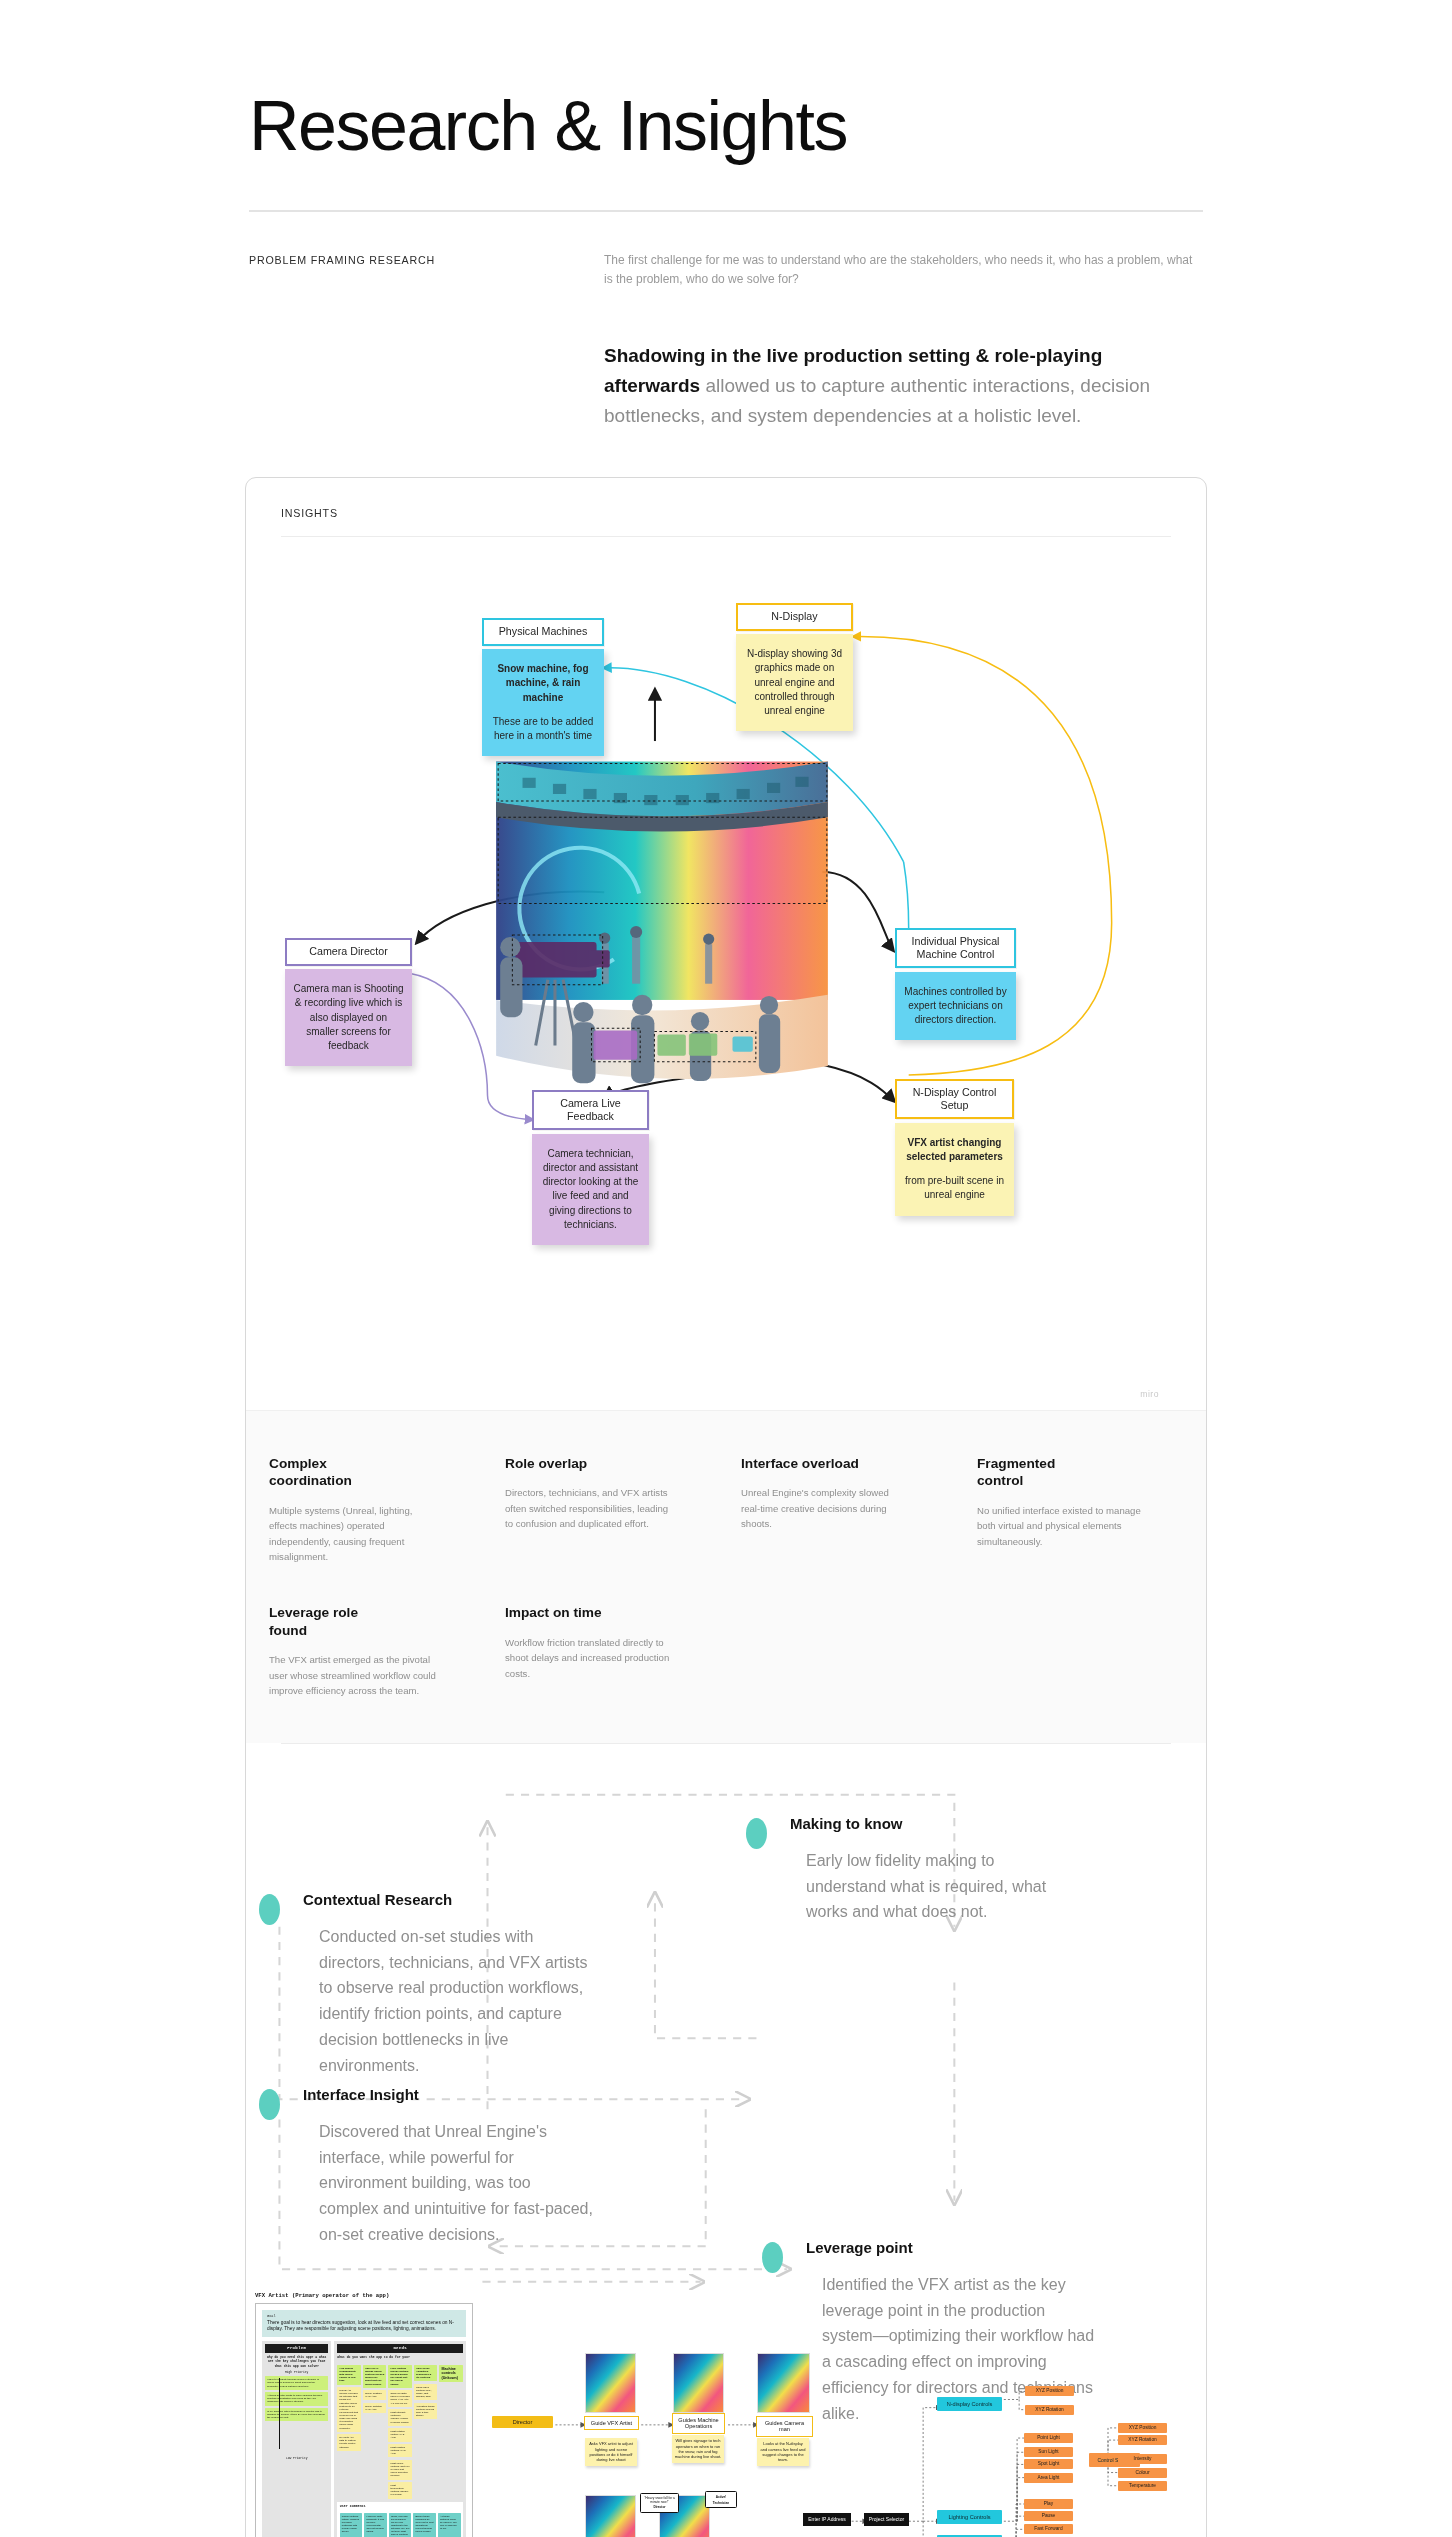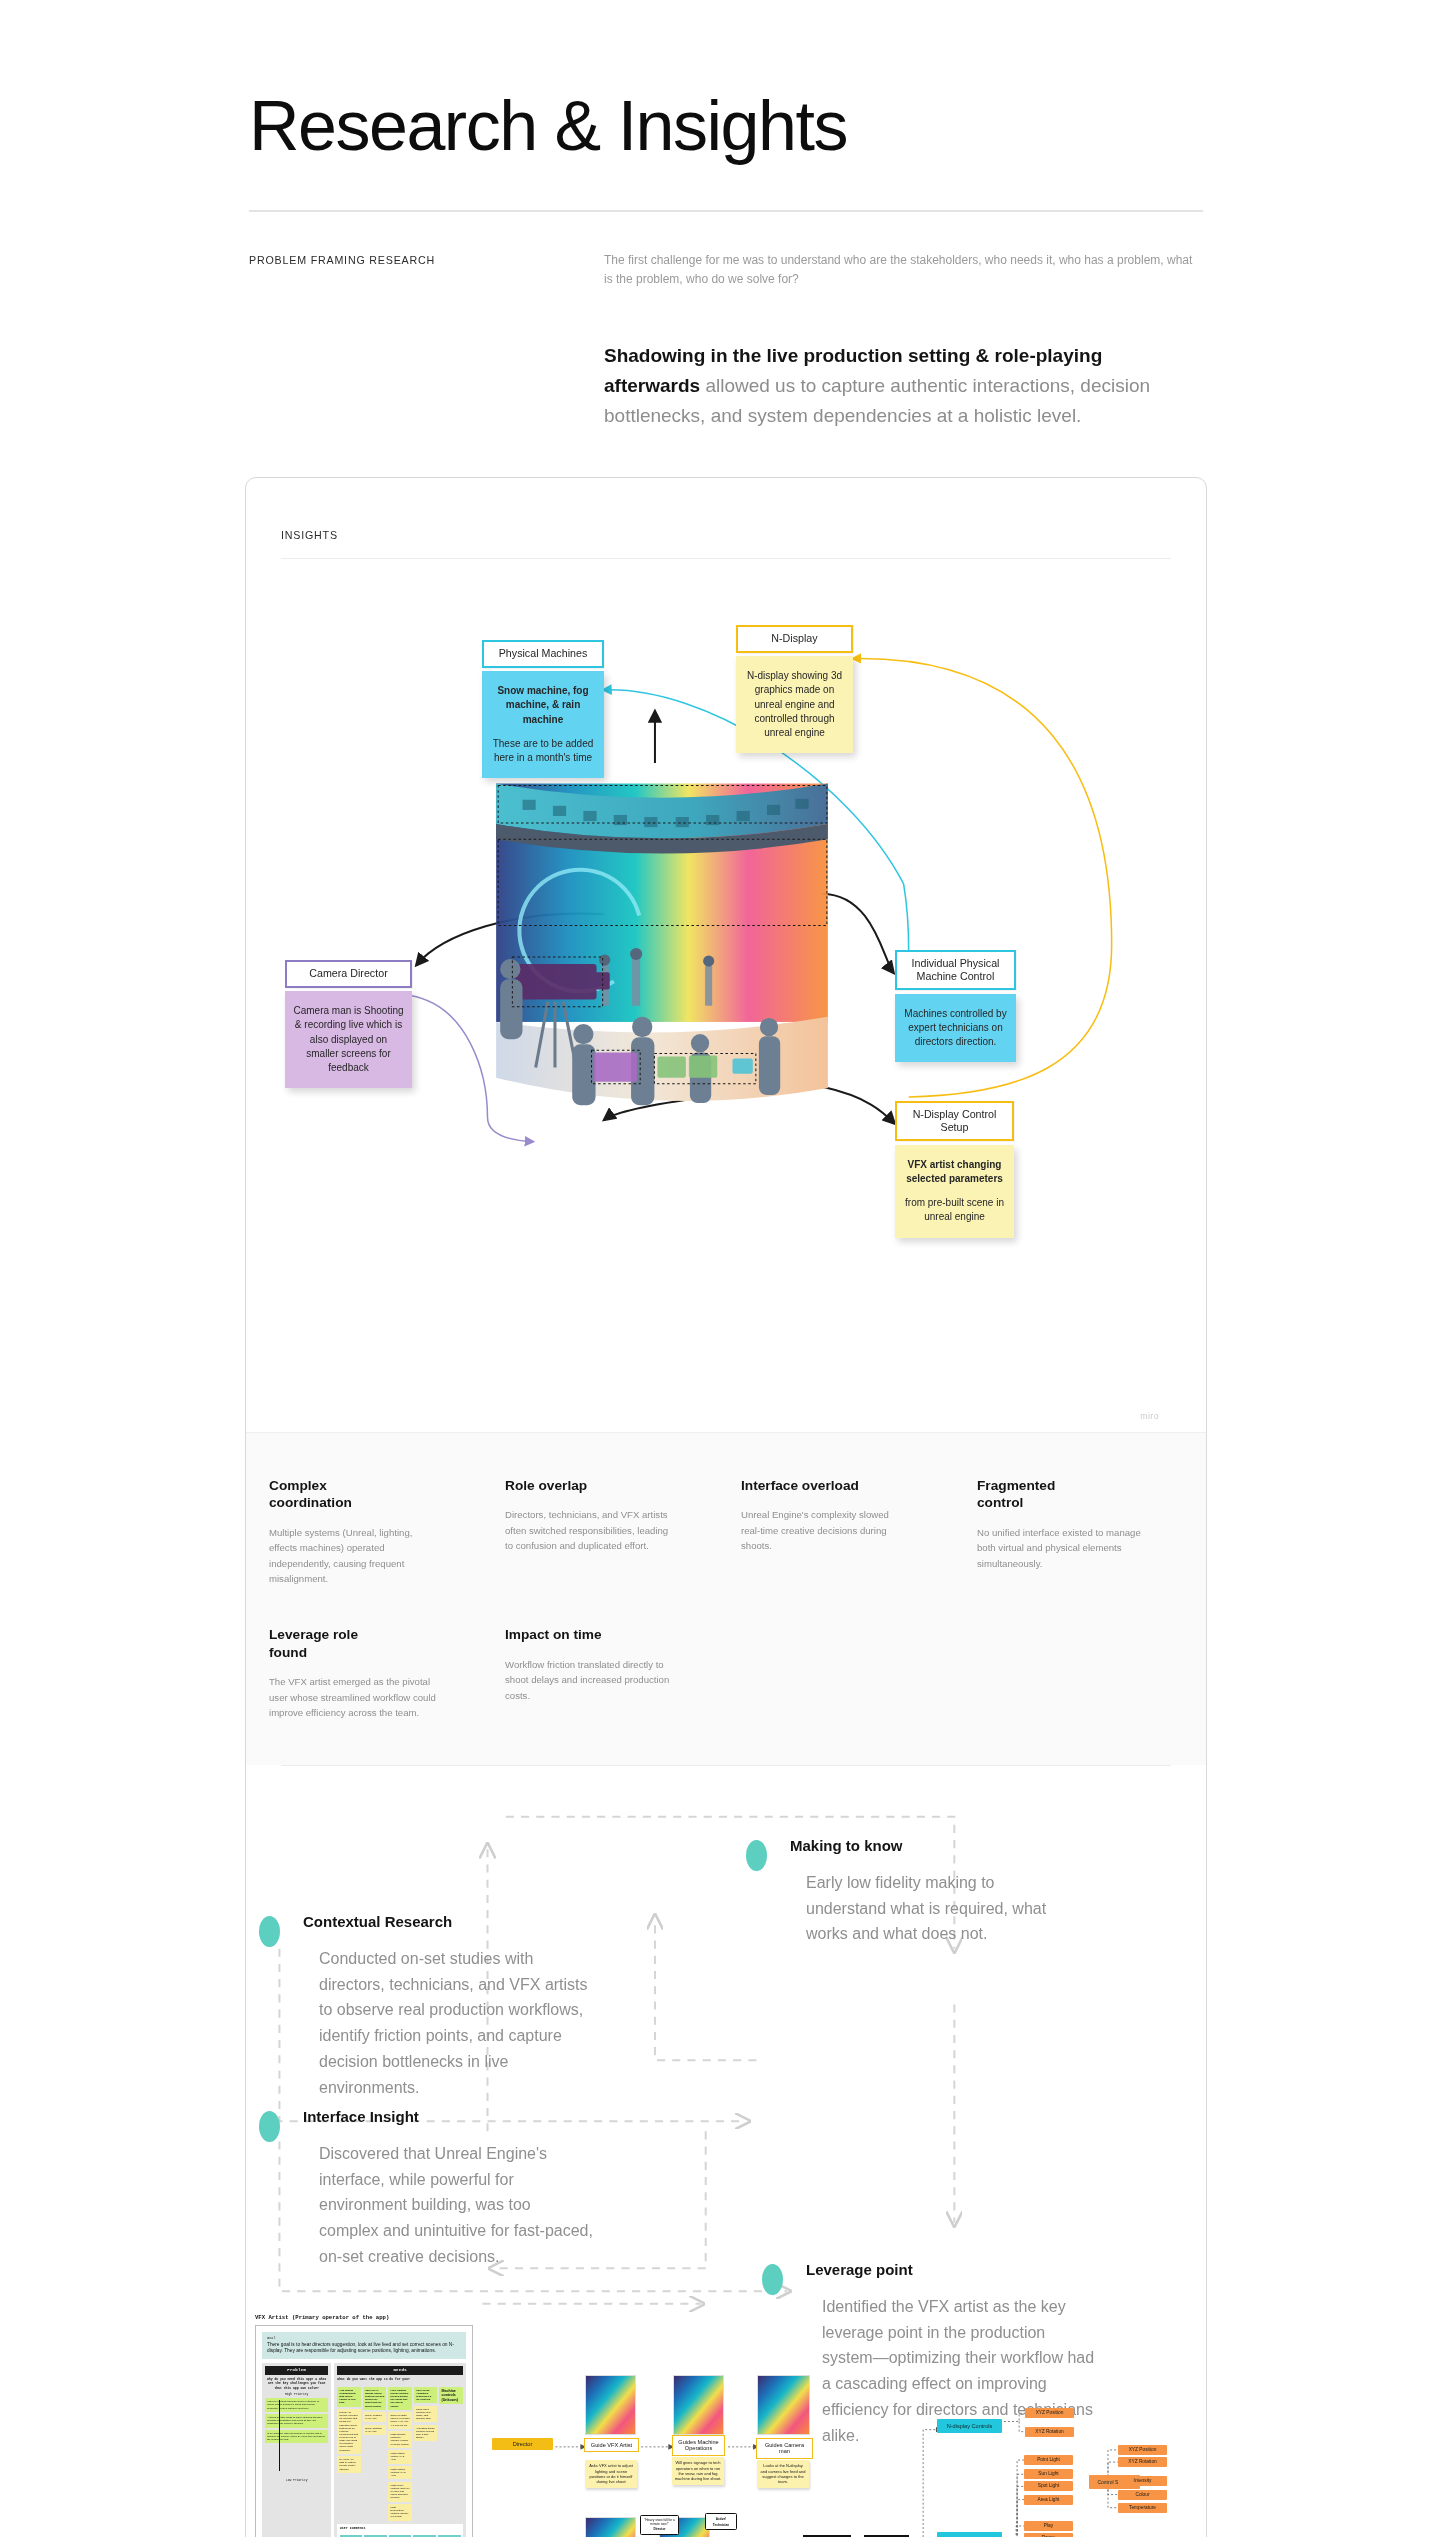--- a/index.html
+++ b/index.html
@@ -65,21 +65,20 @@
     border: 1px solid #d8d8d8;
     border-radius: 11px;
     background: #ffffff;
     overflow: hidden;
   }
   .panel-head { padding: 29px 35px 0 35px; }
   .panel-eyebrow {
     font-size: 10.7px;
     letter-spacing: 0.8px;
     color: #2b2b2b;
-    margin-top: 22px;
   }
   .panel-head-rule {
     margin-top: 17px;
     height: 1px;
     background: #ececec;
   }
 
   
   .stagemap {
     position: relative;
@@ -334,20 +333,26 @@
         </div>
       </div>
 
       <div class="node" style="left:646px; top:391px; width:121px;">
         <div class="node-title">Individual Physical Machine Control</div>
         <div class="node-note cyan">
           <span>Machines controlled by expert technicians on directors direction.</span>
         </div>
       </div>
 
+      <div class="node" style="left:283px; top:553px; width:117px;">
+        <div class="node-title purple">Camera Live Feedback</div>
+        <div class="node-note purple">
+          <span>Camera technician, director and assistant director looking at the live feed and and giving directions to technicians.</span>
+        </div>
+      </div>
 
       <div class="node" style="left:646px; top:542px; width:119px;">
         <div class="node-title yellow">N-Display Control Setup</div>
         <div class="node-note yellow">
           <span class="nb">VFX artist changing selected parameters</span>
           <span class="sp"></span>
           <span>from pre-built scene in unreal engine</span>
         </div>
       </div>
 

